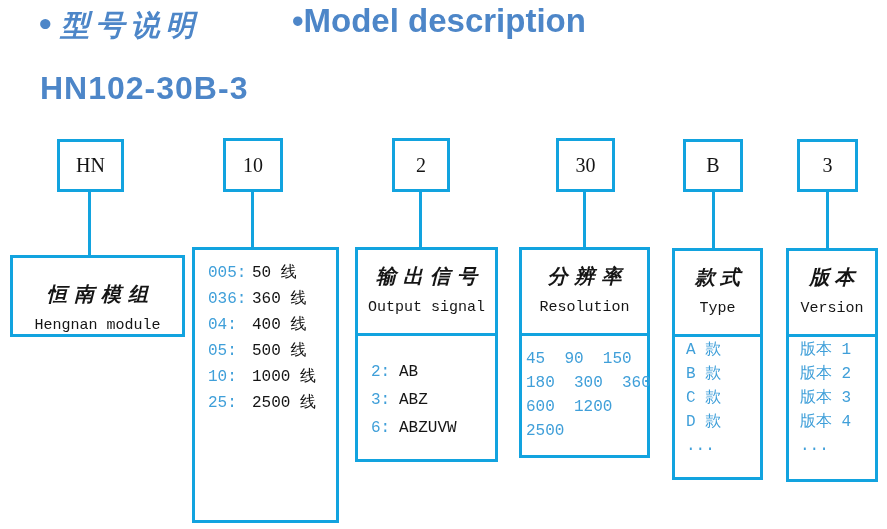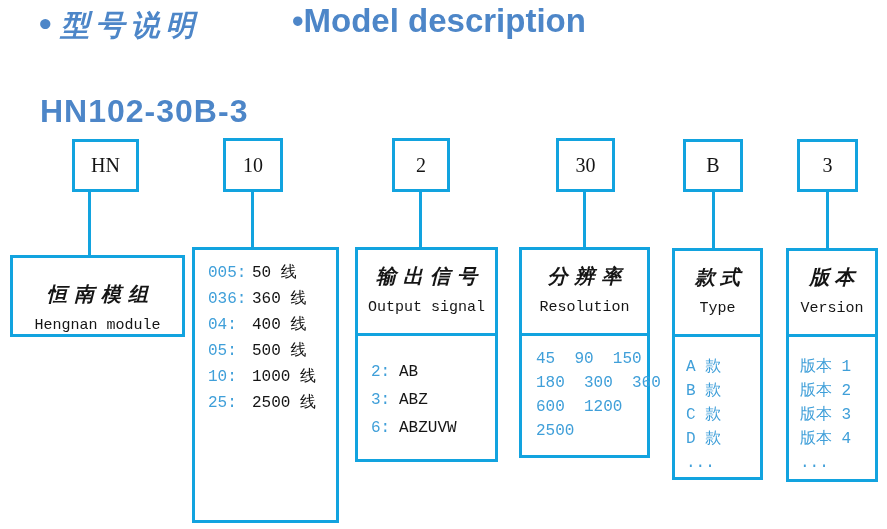--- a/index.html
+++ b/index.html
@@ -24,33 +24,33 @@
     font-size: 29px; letter-spacing: 6px; color: var(--title);
   }
   .page-title-en {
     position: absolute; left: 292px; top: 2px;
     font-family: "Liberation Sans", sans-serif;
     font-weight: 600; font-size: 33px; color: var(--title);
   }
   .model-number {
     position: absolute; left: 40px; top: 70px;
     font-family: "Liberation Sans", sans-serif;
-    font-weight: 600; font-size: 32px; letter-spacing: 1px; color: var(--title); margin-top: 23px;
+    font-weight: 600; font-size: 32px; letter-spacing: 1px; color: var(--title);
   }
 
   
   .topbox {
     position: absolute;
     border: 3px solid var(--accent);
     background: #fff;
     display: flex; align-items: center; justify-content: center;
     font-family: "Liberation Serif", serif;
     font-size: 20px; color: var(--ink);
   }
-  #top0 { left: 57px;  top: 139px; width: 67px; height: 53px; margin-left: 15px; }
+  #top0 { left: 57px;  top: 139px; width: 67px; height: 53px; }
   #top1 { left: 223px; top: 138px; width: 60px; height: 54px; }
   #top2 { left: 392px; top: 138px; width: 58px; height: 54px; }
   #top3 { left: 556px; top: 138px; width: 59px; height: 54px; }
   #top4 { left: 683px; top: 139px; width: 60px; height: 53px; }
   #top5 { left: 797px; top: 139px; width: 61px; height: 53px; }
 
   
   .conn { position: absolute; width: 3px; background: var(--accent); }
   #conn0 { left: 88px;  top: 192px; height: 63px; }
   #conn1 { left: 251px; top: 192px; height: 55px; }
@@ -86,22 +86,22 @@
   }
   #cat4 .title-cn, #cat5 .title-cn { letter-spacing: 5px; text-indent: 5px; }
   .title-en {
     font-family: "Liberation Mono", monospace;
     font-size: 15px; color: var(--ink); margin-top: 9px; white-space: nowrap;
   }
   #cat4 .title-en, #cat5 .title-en { font-size: 15px; }
 
   .list { padding: 10px 0 0 13px; }
   #cat2 .list { padding-top: 22px; }
-  #cat3 .list { padding-top: 11px; padding-left: 14px; }
-  #cat4 .list, #cat5 .list { padding-top: 18px; padding-left: 11px; }
+  #cat3 .list { padding-top: 11px; padding-left: 4px; }
+  #cat4 .list, #cat5 .list { padding-top: 1px; padding-left: 11px; }
 
   .list-item {
     font-family: "Liberation Mono", monospace;
     font-size: 16px; line-height: 26px;
     color: var(--ink); white-space: pre;
   }
   #cat2 .list-item { line-height: 28px; }
   #cat3 .list-item, #cat4 .list-item, #cat5 .list-item { line-height: 24px; }
   .list-item .k {
     color: var(--blue); display: inline-block; min-width: 44px;

